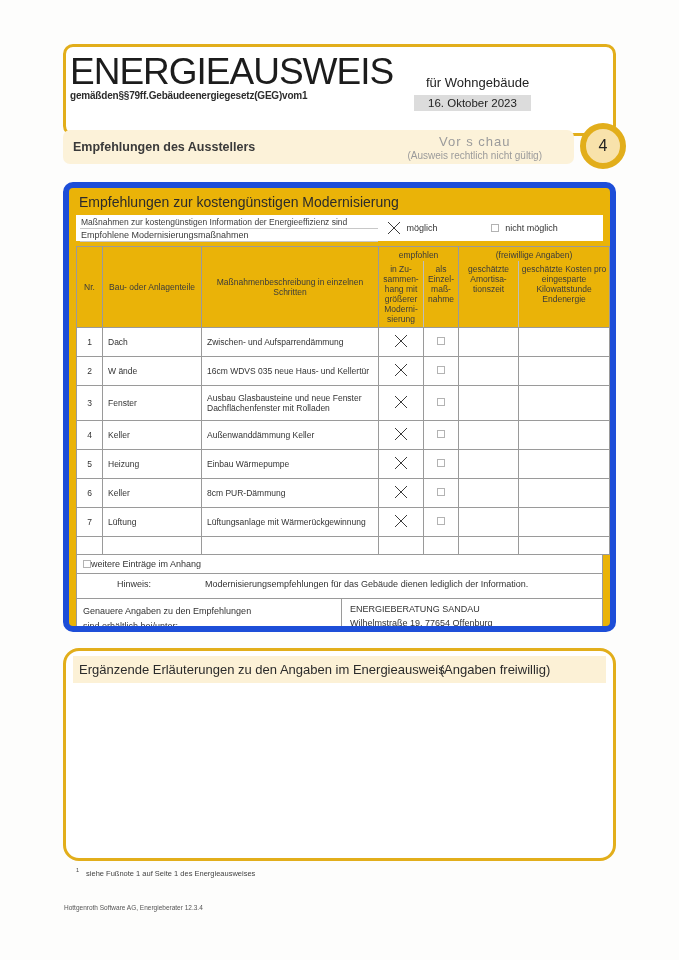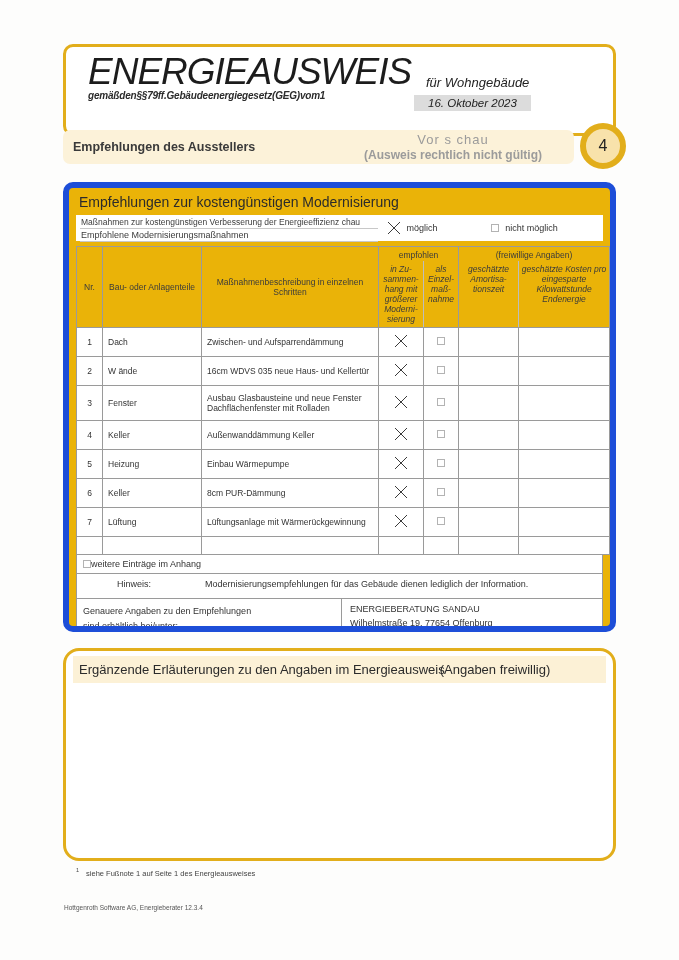--- a/index.html
+++ b/index.html
@@ -6,41 +6,41 @@
   html,body { background:#f6f4f1; }
   body { font-family:"Liberation Sans", sans-serif; color:#333; }
   .page {
     position:relative; width:679px; height:960px; margin:0 auto;
     background:#fdfdfc; overflow:hidden;
   }
   
   .header-box {
     position:absolute; left:63px; top:44px; width:553px; height:92px;
     background:#fff; border:3px solid #e2ae1b; border-radius:10px;
-    display:flex; padding:6px 14px 6px 22px;font-style:italic;
+    display:flex; padding:6px 14px 6px 4px;
   }
   .hb-left { flex:1; }
   .hb-title { font-size:37px; font-weight:400; color:#1c1c1c; letter-spacing:-1px; line-height:1.05; }
   .hb-sub { font-size:10px; font-weight:700; color:#2c2c2c; margin-top:-2px; letter-spacing:-0.2px; }
   .hb-right { width:185px; padding-top:22px; text-align:left; }
   .hb-type { font-size:13px; color:#222; padding-left:12px; }
   .hb-date {
     display:inline-block; margin-top:5px; background:#dcdcdc; color:#222;
     font-size:11.5px; padding:2px 14px;
   }
   
   .section-bar {
     position:absolute; left:63px; top:130px; width:511px; height:34px;
     background:#fcf2d9; border-radius:7px; display:flex; align-items:center;
     padding:0 14px 0 10px; justify-content:space-between;
   }
   .sb-title { font-size:12.5px; font-weight:700; color:#3a3a3a; }
   .sb-preview { text-align:center; color:#9b9b9b; margin-right:18px; }
   .sb-preview .p1 { font-size:13px; letter-spacing:1px; }
-  .sb-preview .p2 { font-size:12px; margin-top:1px;font-weight:bold; }
+  .sb-preview .p2 { font-size:10px; margin-top:1px; }
   .page-circle {
     position:absolute; left:580px; top:123px; width:46px; height:46px;
     border:6px solid #e2ae1b; border-radius:50%; background:#f8e2ab;
     display:flex; align-items:center; justify-content:center;
     font-size:16px; color:#222;
   }
   
   .main-box {
     position:absolute; left:63px; top:182px; width:553px; height:450px;
     background:#eab308; border:6px solid #1d4ed8; border-radius:10px;
@@ -62,21 +62,21 @@
     background:
       linear-gradient(to top right, transparent 46.5%, #3a3a3a 46.5%, #3a3a3a 53.5%, transparent 53.5%),
       linear-gradient(to top left,  transparent 46.5%, #3a3a3a 46.5%, #3a3a3a 53.5%, transparent 53.5%);
   }
   .mark.unchecked { width:8px; height:8px; border:1px solid #b3b3b3; background:#fff; }
   
   .rec-table { width:100%; border-collapse:collapse; margin-top:5px; table-layout:fixed; }
   .rec-table th, .rec-table td { border:1px solid #9a9a9a; font-weight:400; }
   .rec-table th { font-size:8.5px; color:#3b3b3b; text-align:center; padding:3px 2px; vertical-align:middle; }
   .rec-table thead tr.group th.grp { border-bottom:none; padding:3px 2px 1px; }
-  .rec-table thead tr.subs th { border-top:none; vertical-align:top;font-style:italic; }
+  .rec-table thead tr.subs th { border-top:none; vertical-align:top; }
   .rec-table thead tr.subs th.sub-divide-l { border-right:1px solid #bdbdbd; }
   .rec-table thead tr.subs th.sub-divide-r { border-left:1px solid #bdbdbd; }
   .rec-table td { background:#fff; font-size:8.5px; color:#333; padding:7px 5px; vertical-align:middle; }
   .rec-table td.c { text-align:center; }
   .rec-table td.nr { text-align:center; }
   .rec-table tr.empty td { height:18px; padding:2px; }
   
   .more-row {
     background:#fff; border:1px solid #9a9a9a; border-top:none;
     display:flex; align-items:center; padding:4px 6px; font-size:9px; color:#333;
@@ -129,21 +129,21 @@
     </div>
   </div>
   <div class="page-circle">
     <span>4</span>
   </div>
 
   <div class="main-box">
     <div class="mb-title">Empfehlungen zur kostengünstigen Modernisierung</div>
 
     <div class="intro-strip">
-      <div class="intro-line">Maßnahmen zur kostengünstigen Verbesserung der Energieeffizienz chau</div>
+      <div class="intro-line">Maßnahmen zur kostengünstigen Information der Energieeffizienz sind</div>
       <div class="intro-line l2">Empfohlene Modernisierungsmaßnahmen</div>
       <div class="intro-checks">
         <div class="check-group cg1">
           <span class="mark checked"></span>
           <span>möglich</span>
         </div>
         <div class="check-group cg2">
           <span class="mark unchecked"></span>
           <span>nicht möglich</span>
         </div>

